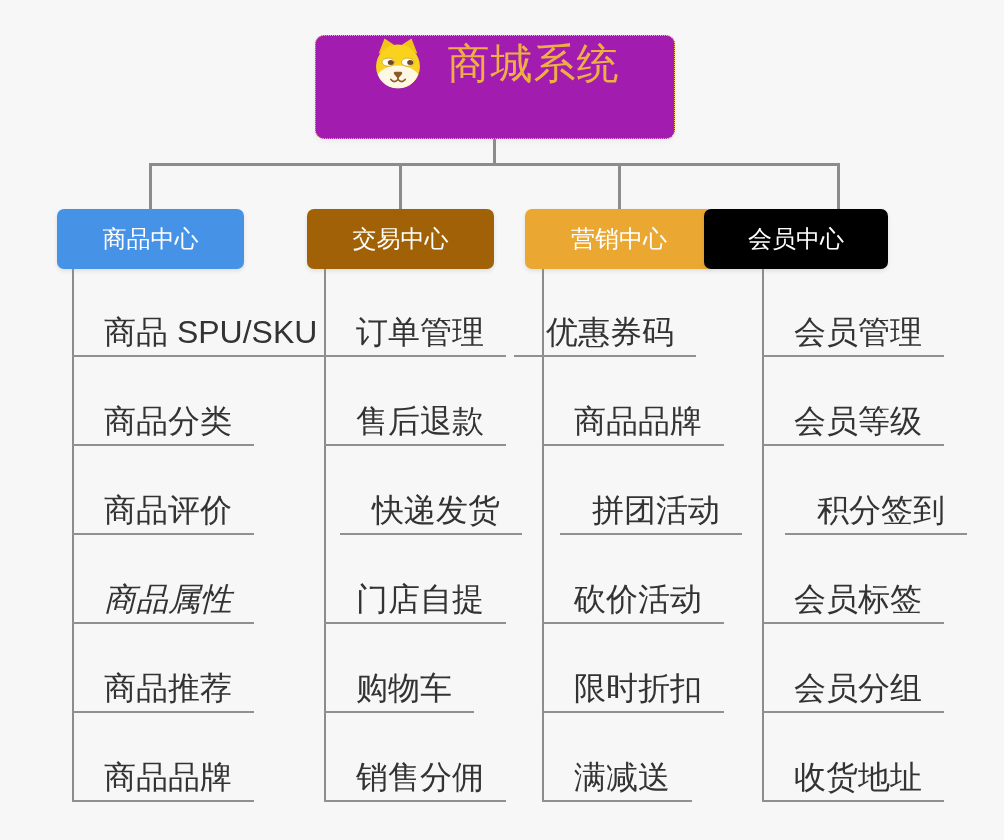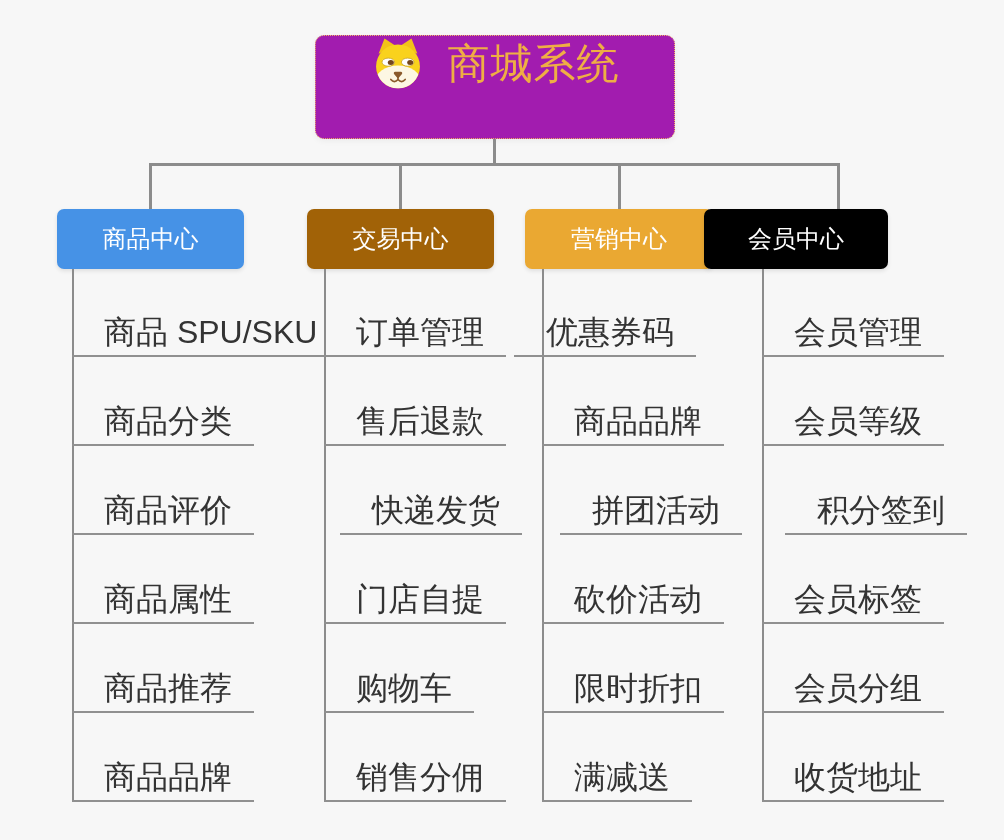--- a/index.html
+++ b/index.html
@@ -112,21 +112,21 @@
 
   <div class="leaf" style="left:72px;top:311px;">
       <span class="leaf-text">商品 SPU/SKU</span>
     </div>
   <div class="leaf" style="left:72px;top:400px;">
       <span class="leaf-text">商品分类</span>
     </div>
   <div class="leaf" style="left:72px;top:489px;text-align:center;">
       <span class="leaf-text">商品评价</span>
     </div>
-  <div class="leaf" style="left:72px;top:578px;">
+  <div class="leaf" style="left:72px;top:578px;font-style:italic;">
       <span class="leaf-text">商品属性</span>
     </div>
   <div class="leaf" style="left:72px;top:667px;">
       <span class="leaf-text">商品推荐</span>
     </div>
   <div class="leaf" style="left:72px;top:756px;">
       <span class="leaf-text">商品品牌</span>
     </div>
 
   <div class="leaf" style="left:324px;top:311px;">

